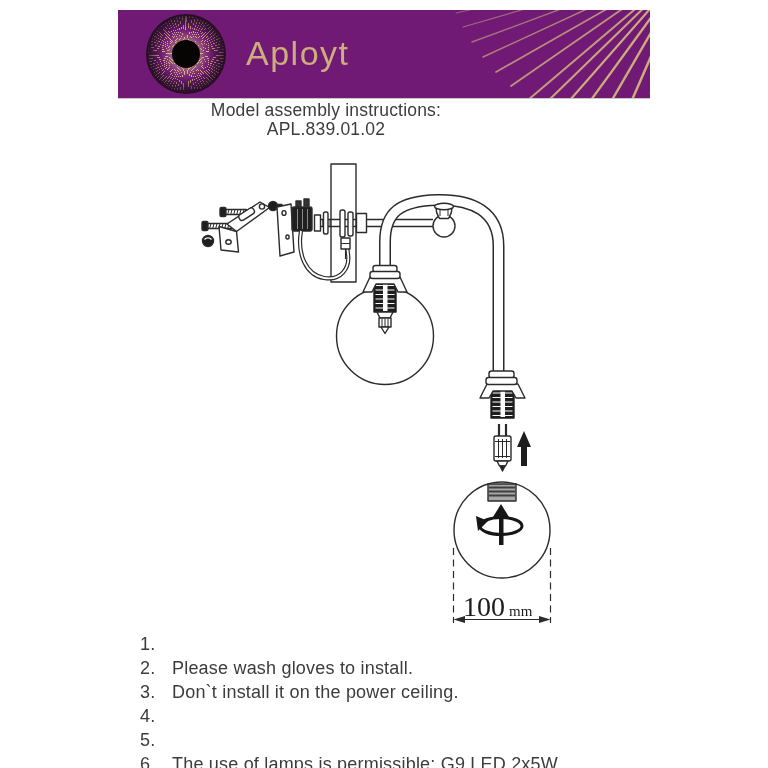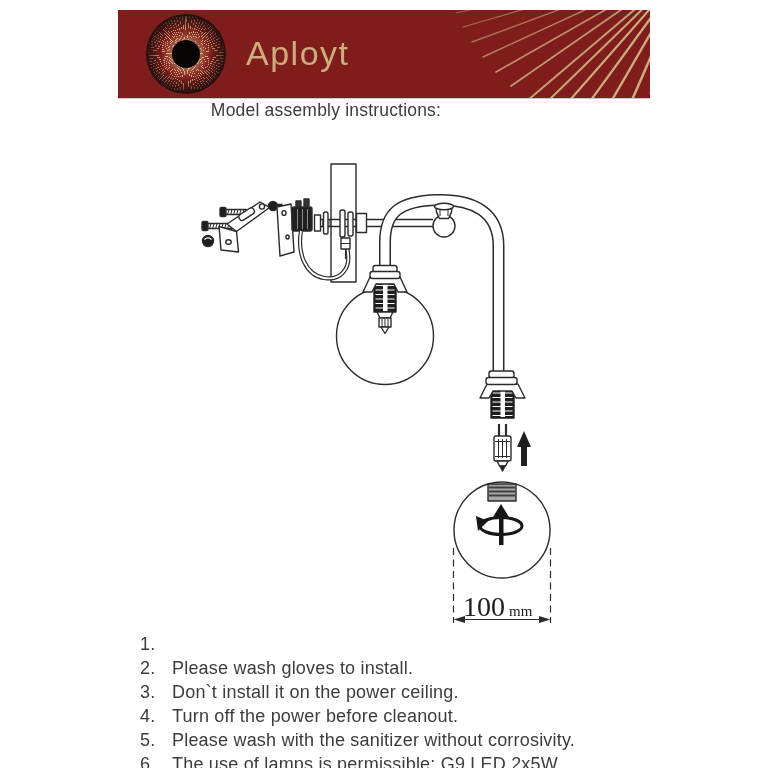--- a/index.html
+++ b/index.html
@@ -3,21 +3,21 @@
 <meta charset="utf-8">
 <style>
   html,body{margin:0;padding:0;background:#ffffff;}
   .page{
     position:relative;width:768px;height:768px;background:#ffffff;
     overflow:hidden;font-family:"Liberation Sans",sans-serif;
   }
   
   .banner{
     position:absolute;left:118px;top:10px;width:532px;height:88px;
-    background:#7f1d1d;overflow:hidden;box-shadow:0 1px 0 #c9c9c9;
+    background:#701a75;overflow:hidden;box-shadow:0 1px 0 #c9c9c9;
   }
   .burst{position:absolute;left:28px;top:4px;width:80px;height:80px;}
   .burst-rays{
     position:absolute;inset:2px;border-radius:50%;
     background:repeating-conic-gradient(rgba(216,182,128,.95) 0deg .9deg,rgba(0,0,0,0) .9deg 4.6deg);
   }
   .burst-fade{
     position:absolute;inset:0;border-radius:50%;
     background:radial-gradient(circle,rgba(12,10,9,0) 42%,rgba(12,10,9,.82) 72%,#0c0a09 96%);
   }
@@ -76,20 +76,21 @@
         <line x1="575" y1="-50" x2="473" y2="90" stroke-width="2.3"></line>
         <line x1="575" y1="-50" x2="494" y2="90" stroke-width="2.4"></line>
         <line x1="575" y1="-50" x2="514" y2="90" stroke-width="2.5"></line>
         <line x1="575" y1="-50" x2="533" y2="83" stroke-width="2.5"></line>
       </g>
     </svg>
   </div>
 
   <div class="title-block">
     <div>Model assembly instructions:</div>
+    <div>APL.839.01.02</div>
   </div>
 
   <svg class="diagram" viewBox="0 0 768 768">
     <g stroke="#2b2b2b" stroke-width="1.4" fill="none" stroke-linejoin="round">
 
       <g>
         <rect x="220" y="207.5" width="6" height="9" rx="1.5" fill="#1e1e1e"></rect>
         <rect x="226" y="209.5" width="20" height="5" fill="#fff"></rect>
         <path stroke-width="1" d="M229,209.5 l-1.3,5 M232,209.5 l-1.3,5 M235,209.5 l-1.3,5 M238,209.5 l-1.3,5 M241,209.5 l-1.3,5 M244,209.5 l-1.3,5"></path>
         <polygon points="246,209.5 249.5,212 246,214.5" fill="#1e1e1e"></polygon>
@@ -229,25 +230,23 @@
     <div class="inst-row">
       <span class="inst-num">2.</span>
       <span>Please wash gloves to install.</span>
     </div>
     <div class="inst-row">
       <span class="inst-num">3.</span>
       <span>Don`t install it on the power ceiling.</span>
     </div>
     <div class="inst-row">
       <span class="inst-num">4.</span>
-      <span>Turn off the power before cleanout.</span>
     </div>
     <div class="inst-row">
       <span class="inst-num">5.</span>
-      <span>Please wash with the sanitizer without corrosivity.</span>
     </div>
     <div class="inst-row">
       <span class="inst-num">6.</span>
       <span>The use of lamps is permissible: G9 LED 2x5W.</span>
     </div>
   </div>
 
 </div>
 
 </body></html>

